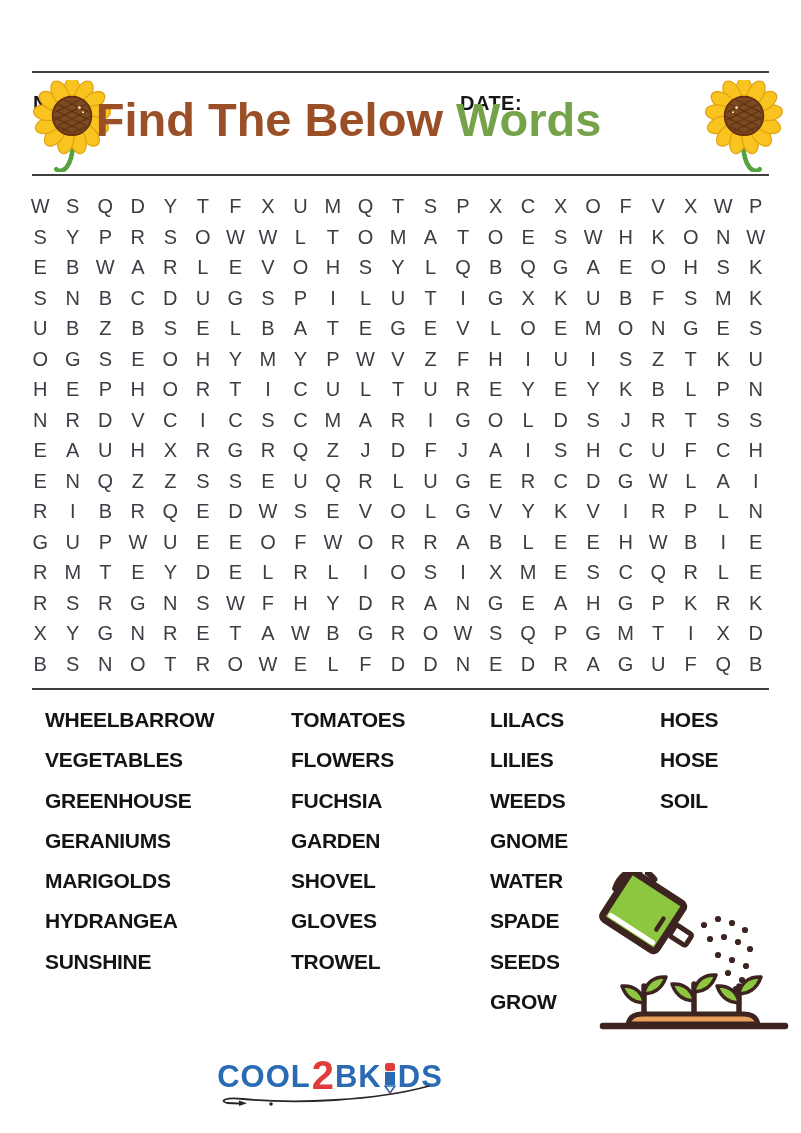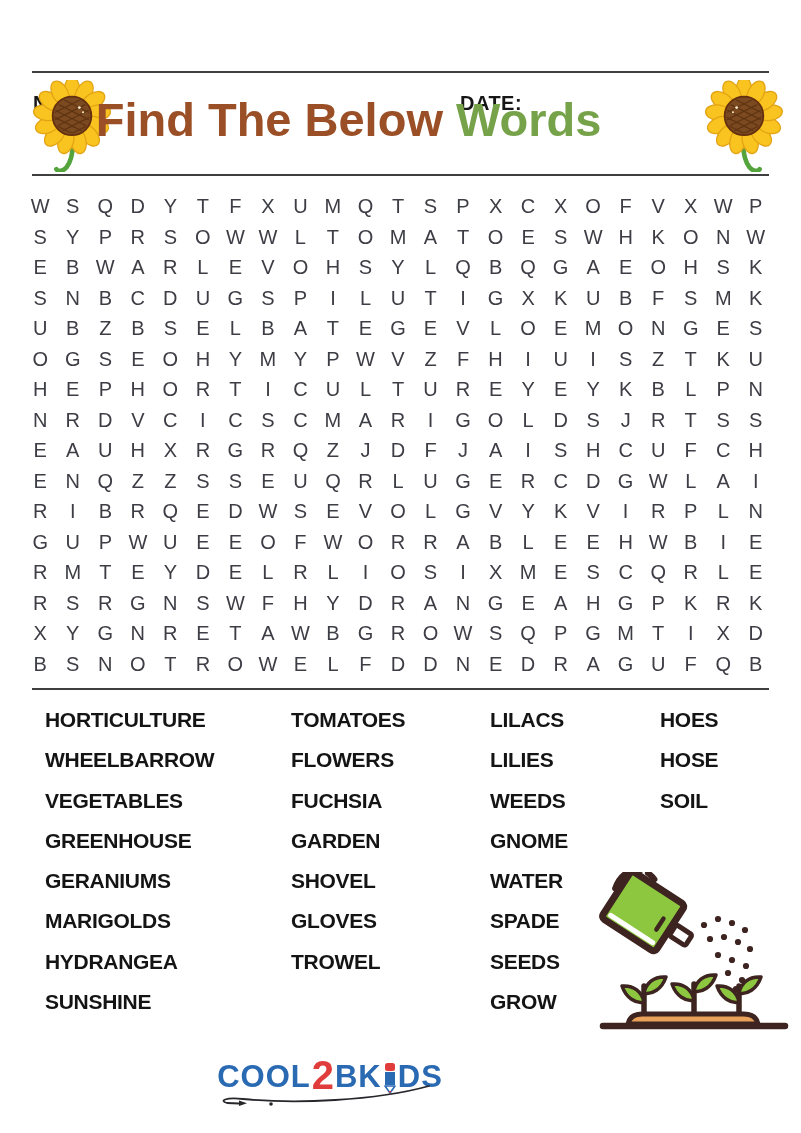--- a/index.html
+++ b/index.html
@@ -505,21 +505,20 @@
     <span class="grid-cell">U</span>
     <span class="grid-cell">F</span>
     <span class="grid-cell">Q</span>
     <span class="grid-cell">B</span>
   </div>
 
 <div class="hline" id="line-above-words"></div>
 
 <div id="word-list">
     <div class="word-col word-col-0">
-      <div class="word-item">HORTICULTURE</div>
       <div class="word-item">WHEELBARROW</div>
       <div class="word-item">VEGETABLES</div>
       <div class="word-item">GREENHOUSE</div>
       <div class="word-item">GERANIUMS</div>
       <div class="word-item">MARIGOLDS</div>
       <div class="word-item">HYDRANGEA</div>
       <div class="word-item">SUNSHINE</div>
     </div>
     <div class="word-col word-col-1">
       <div class="word-item">TOMATOES</div>

